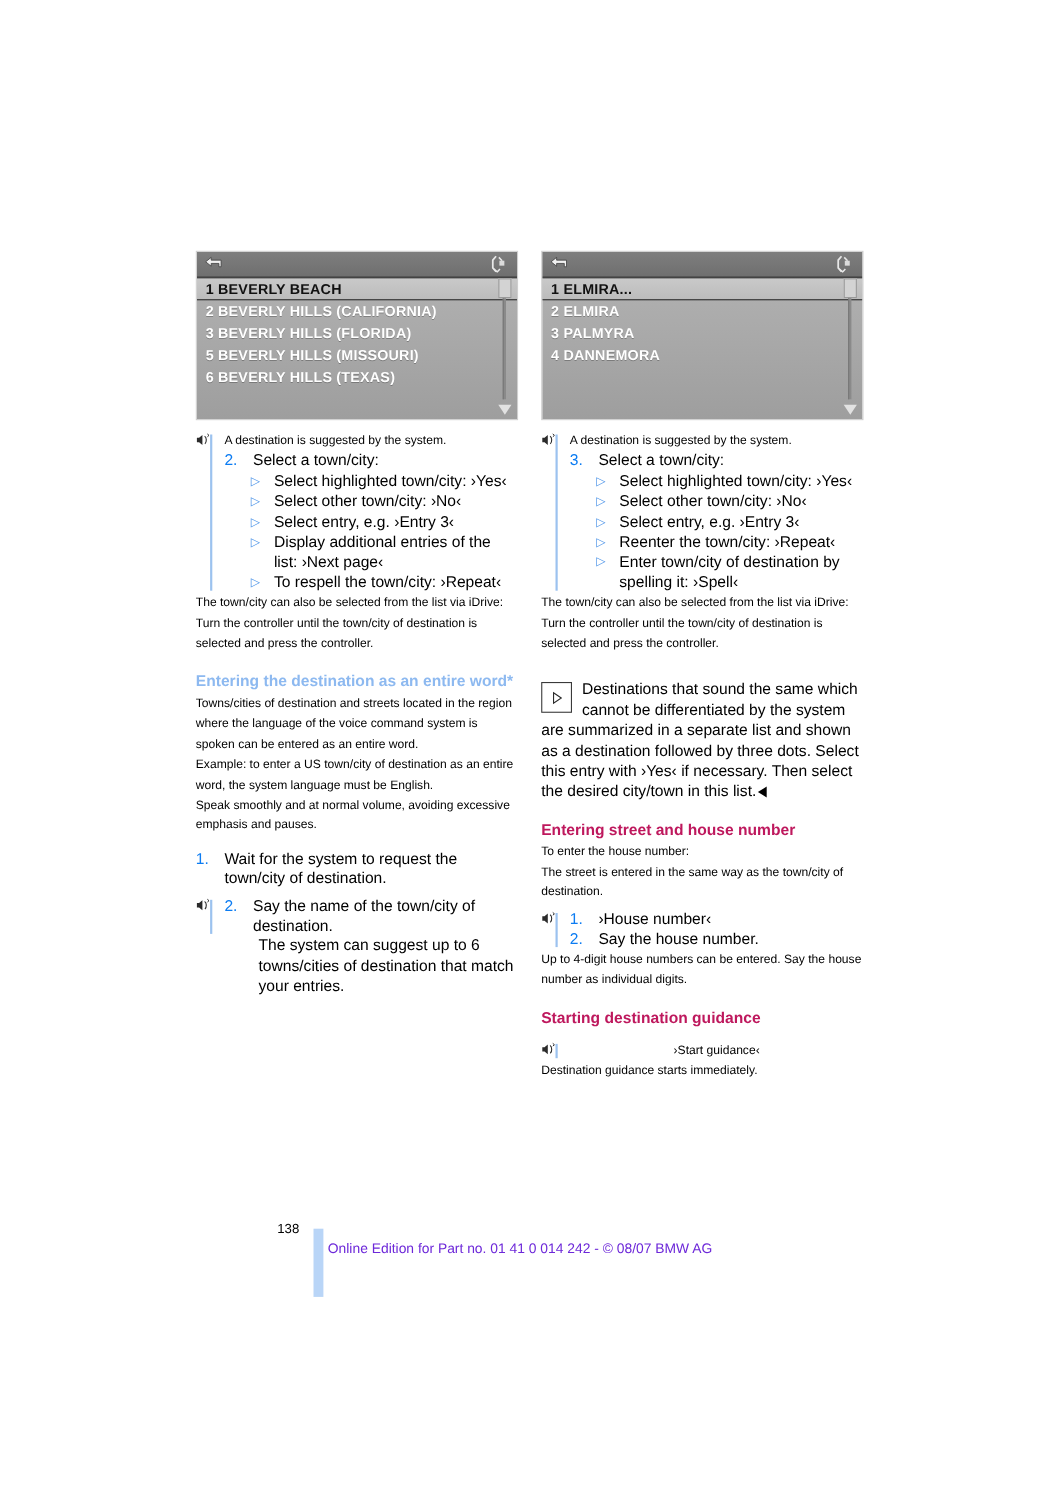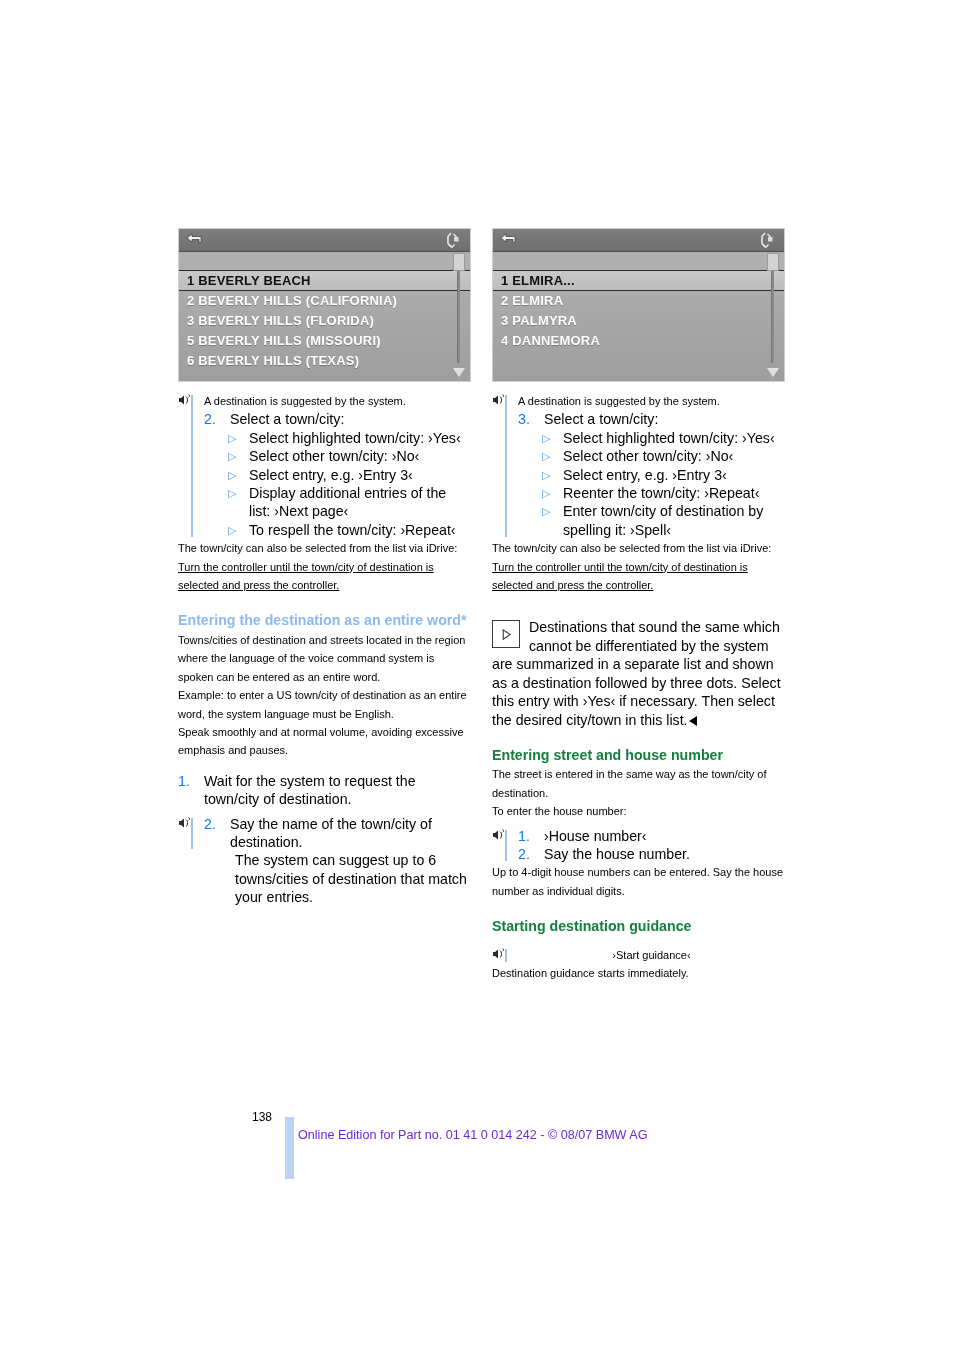--- a/index.html
+++ b/index.html
@@ -71,21 +71,21 @@
   }
   .nav-scroll-icon {
     position: absolute;
     right: 10px; top: 3px;
     width: 16px; height: 16px;
   }
   .nav-list {
     position: absolute;
     left: 0; right: 0;
     top: 22px; bottom: 0;
-    padding-top: 19px;
+    padding-top: 1px;
   }
   .nav-row {
     height: 20px;
     line-height: 20px;
     font-size: 13px;
     font-weight: bold;
     color: #ffffff;
     padding-left: 8px;
     letter-spacing: 0.2px;
     text-shadow: 0 1px 0 rgba(0,0,0,.25);
@@ -143,30 +143,30 @@
   }
 
   
   p.body-text, div.body-text {
     font-size: 11px;
     line-height: 18.4px;
     margin: 0 0 0 0;
     color: #000;
   }
   .gap-para { margin-top: 14px; }
-  .tight-para { margin-top: 0; text-decoration: underline; }
+  .tight-para { margin-top: 0; }
 
   h3.heading {
     font-size: 14.2px;
     line-height: 18.4px;
     font-weight: bold;
     margin: 17px 0 1px 0;
   }
   h3.heading.light { color: #8db9f0; }
-  h3.heading.strong { color: #15803d; }
+  h3.heading.strong { color: #be185d; }
 
   
   .voice-block {
     position: relative;
     padding-left: 26px;
     margin-top: 6px;
   }
   .voice-rule {
     position: absolute;
     left: 13px;
@@ -447,23 +447,23 @@
     <div class="note">
       <div class="note-icon">
         <svg viewBox="0 0 16 16" width="15" height="15">
           <path d="M4.5 3 L12 8 L4.5 13 Z" fill="none" stroke="#2b2b2b" stroke-width="1.1"></path>
         </svg>
       </div>
       <span>Destinations that sound the same which cannot be differentiated by the system are summarized in a separate list and shown as a destination followed by three dots. Select this entry with ›Yes‹ if necessary. Then select the desired city/town in this list.</span><span class="note-end-mark"></span>
     </div>
 
     <h3 class="heading strong">Entering street and house number</h3>
+    <div class="body-text gap-para">To enter the house number:</div>
+
     <div class="body-text">The street is entered in the same way as the town/city of destination.</div>
-
-    <div class="body-text gap-para">To enter the house number:</div>
 
     <div class="voice-block">
       <div class="voice-rule"></div>
       <svg class="voice-icon" viewBox="0 0 14 14">
         <path d="M1 5 L1 9 L3 9 L6 11.5 L6 2.5 L3 5 Z" fill="#2b2b2b"></path>
         <path d="M8 3.5 C10 4.5 10 9 8.3 10.5" fill="none" stroke="#2b2b2b" stroke-width="1"></path>
         <path d="M10.5 1.5 L12 2.8 L10.6 4" fill="none" stroke="#2b2b2b" stroke-width="0.9"></path>
       </svg>
       <div class="step">
         <span class="step-num">1.</span>

